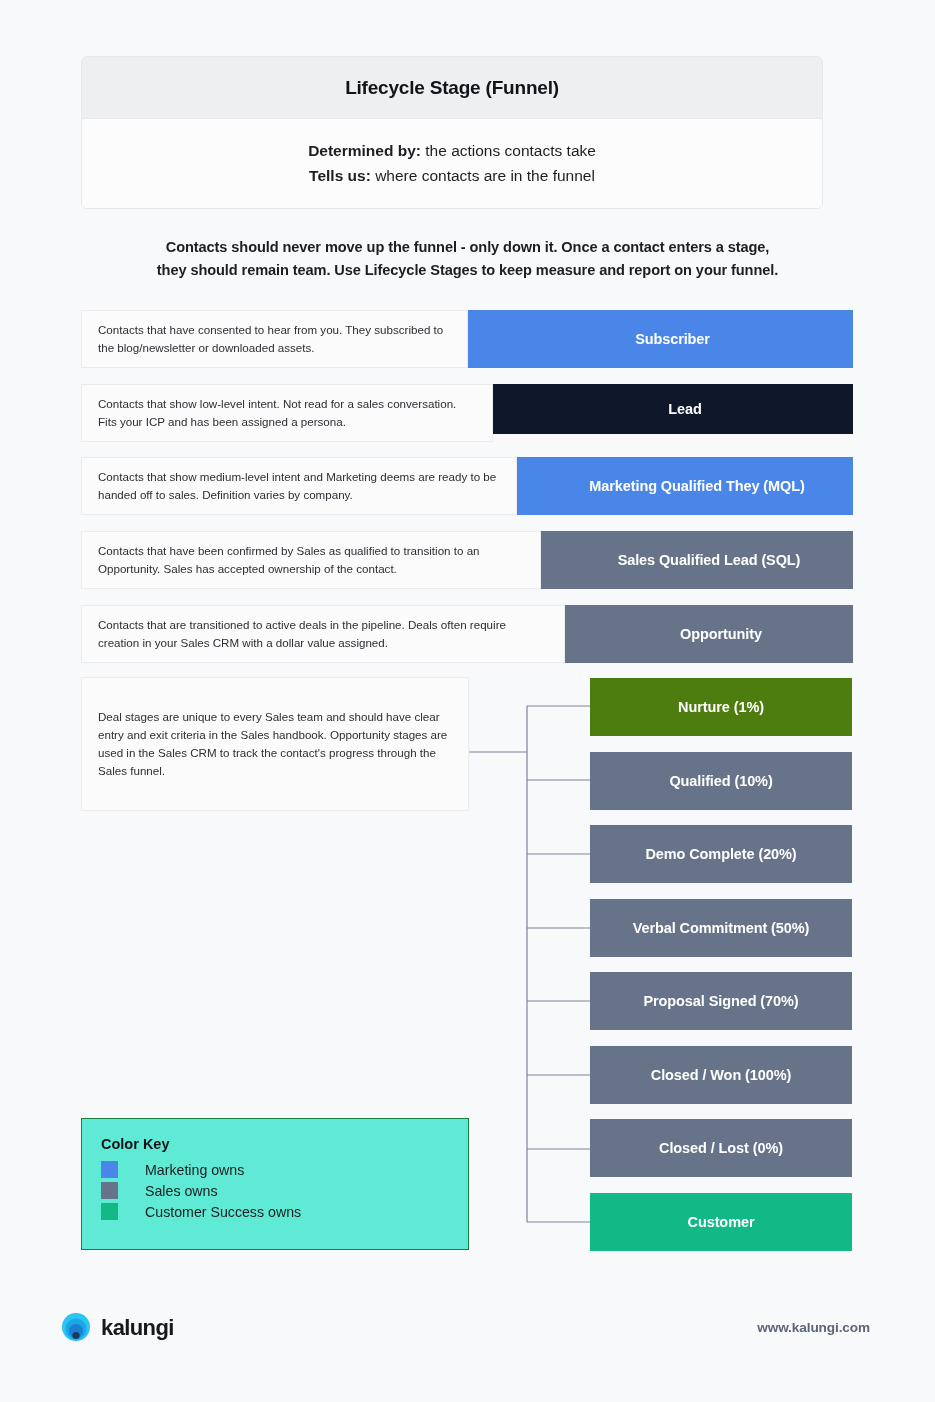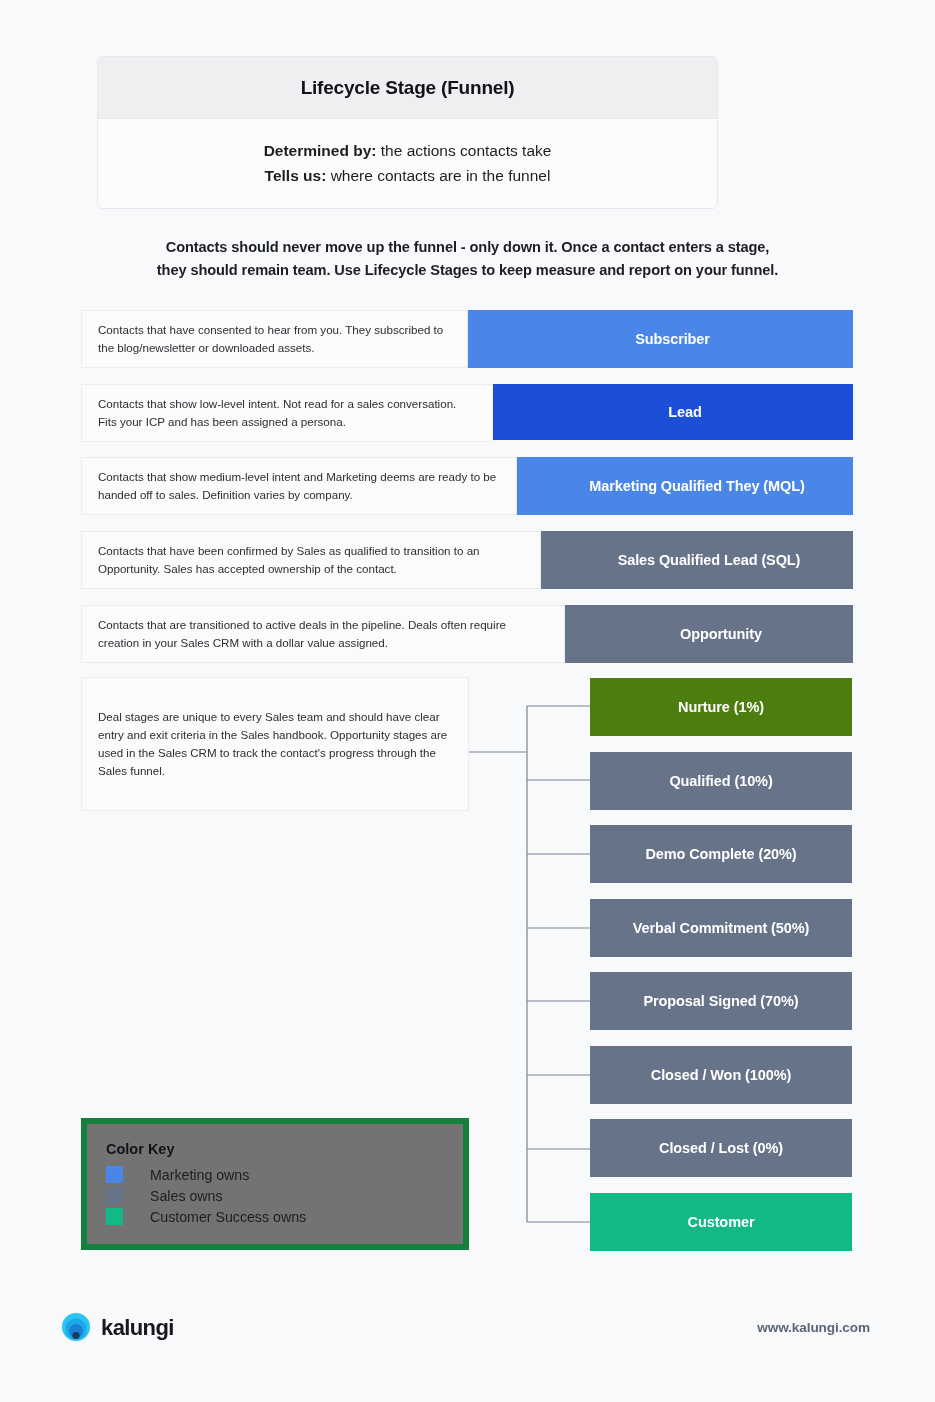--- a/index.html
+++ b/index.html
@@ -14,27 +14,26 @@
     font-family: "Liberation Sans", "DejaVu Sans", sans-serif;
     color: #1c1e21;
     overflow: hidden;
   }
 
   
   .header-card {
     position: absolute;
     left: 81px;
     top: 56px;
-    width: 621px;
+    width: 742px;
     border: 1px solid #e6e8ec;
     border-radius: 6px;
     background: #fcfcfd;
     box-sizing: border-box;
     overflow: hidden;
-    margin-left: 16px;
   }
   .header-title-bar {
     background: #eeeff1;
     border-bottom: 1px solid #e6e8ec;
     height: 61px;
     display: flex;
     align-items: center;
     justify-content: center;
   }
   .header-title {
@@ -141,22 +140,22 @@
   }
 
   
   .color-key {
     position: absolute;
     left: 81px;
     top: 1118px;
     width: 388px;
     height: 132px;
     box-sizing: border-box;
-    background: #737373;
-    border: 6px solid #15803d;
+    background: #5eead4;
+    border: 1px solid #15803d;
     padding: 17px 0 0 19px;
   }
   .color-key-title {
     font-size: 14.5px;
     font-weight: bold;
     color: #111318;
     margin-bottom: 9px;
   }
   .key-row {
     display: flex;
@@ -223,21 +222,21 @@
 </div>
 
 <div class="funnel" id="funnel-rows">
     <div class="desc-box" style="left: 81px; top: 310px; width: 387px; height: 58px;">
       <div class="desc-text">Contacts that have consented to hear from you. They subscribed to the blog/newsletter or downloaded assets.</div>
     </div>
     <div class="stage-bar" style="left: 468px; top: 310px; width: 385px; height: 58px; background: rgb(74, 134, 232);">Subscriber</div>
     <div class="desc-box" style="left: 81px; top: 384px; width: 412px; height: 58px;">
       <div class="desc-text">Contacts that show low-level intent. Not read for a sales conversation. Fits your ICP and has been assigned a persona.</div>
     </div>
-    <div class="stage-bar" style="left: 493px; top: 384px; width: 360px; height: 56px; background: #1d4ed8;">Lead</div>
+    <div class="stage-bar" style="left: 493px; top: 384px; width: 360px; height: 50px; background: #0f172a;">Lead</div>
     <div class="desc-box" style="left: 81px; top: 457px; width: 436px; height: 58px;">
       <div class="desc-text">Contacts that show medium-level intent and Marketing deems are ready to be handed off to sales. Definition varies by company.</div>
     </div>
     <div class="stage-bar" style="left: 517px; top: 457px; width: 336px; height: 58px; background: rgb(74, 134, 232);">Marketing Qualified They (MQL)</div>
     <div class="desc-box" style="left: 81px; top: 531px; width: 460px; height: 58px;">
       <div class="desc-text">Contacts that have been confirmed by Sales as qualified to transition to an Opportunity. Sales has accepted ownership of the contact.</div>
     </div>
     <div class="stage-bar" style="left: 541px; top: 531px; width: 312px; height: 58px; background: rgb(102, 115, 137);">Sales Qualified Lead (SQL)</div>
     <div class="desc-box" style="left: 81px; top: 605px; width: 484px; height: 58px;">
       <div class="desc-text">Contacts that are transitioned to active deals in the pipeline. Deals often require creation in your Sales CRM with a dollar value assigned.</div>

